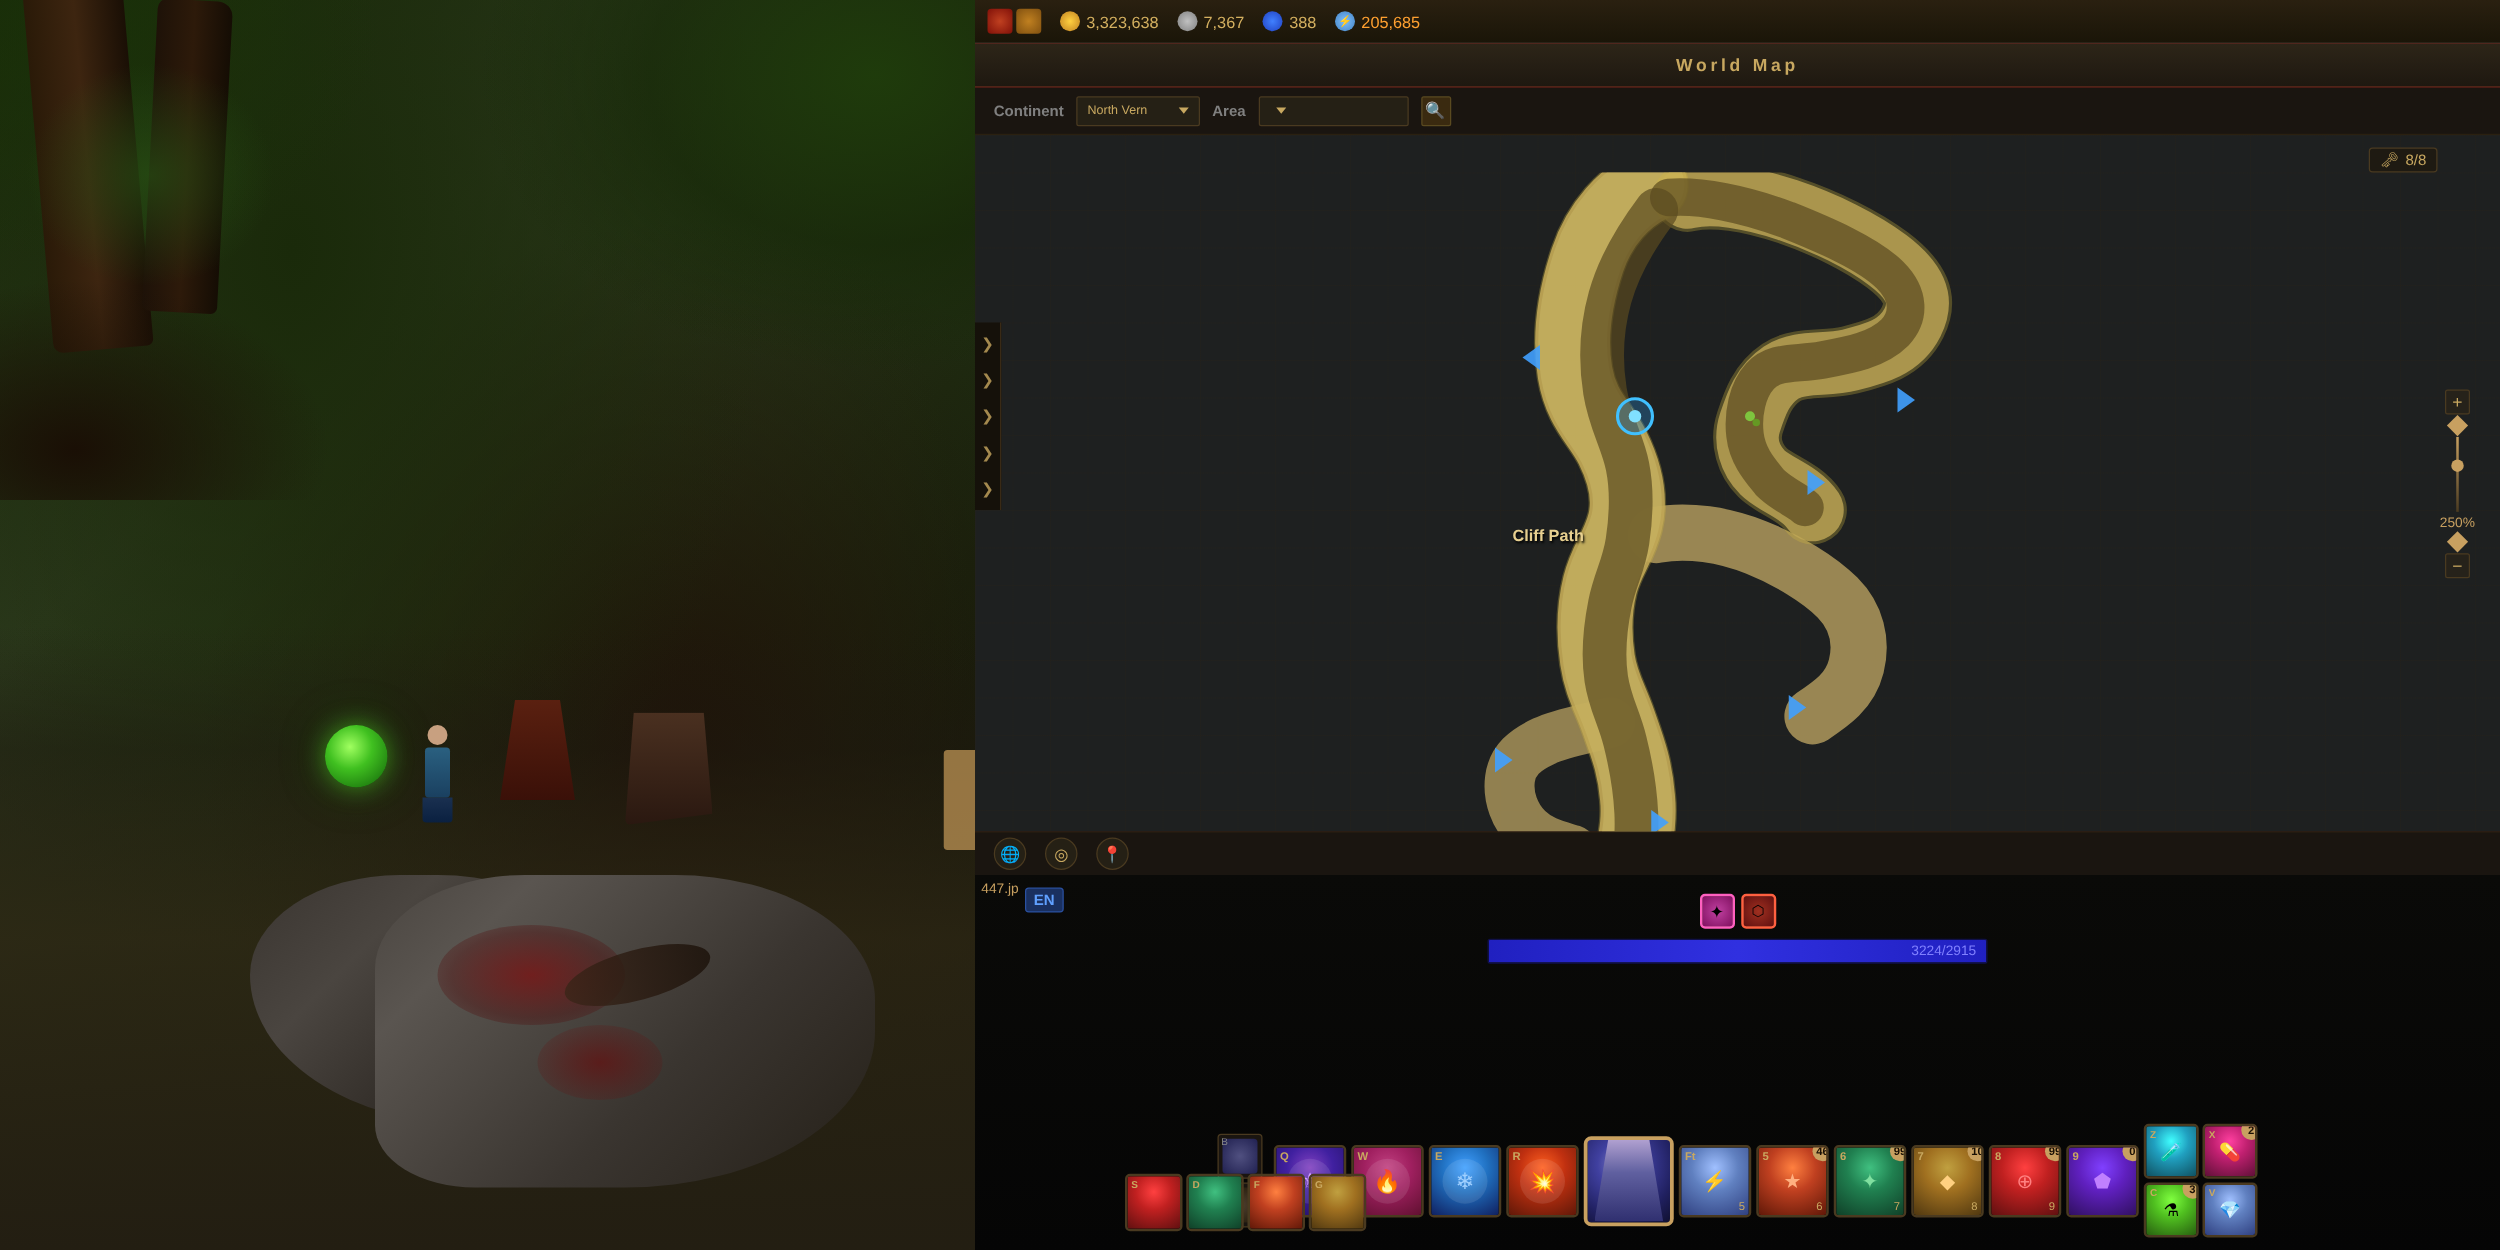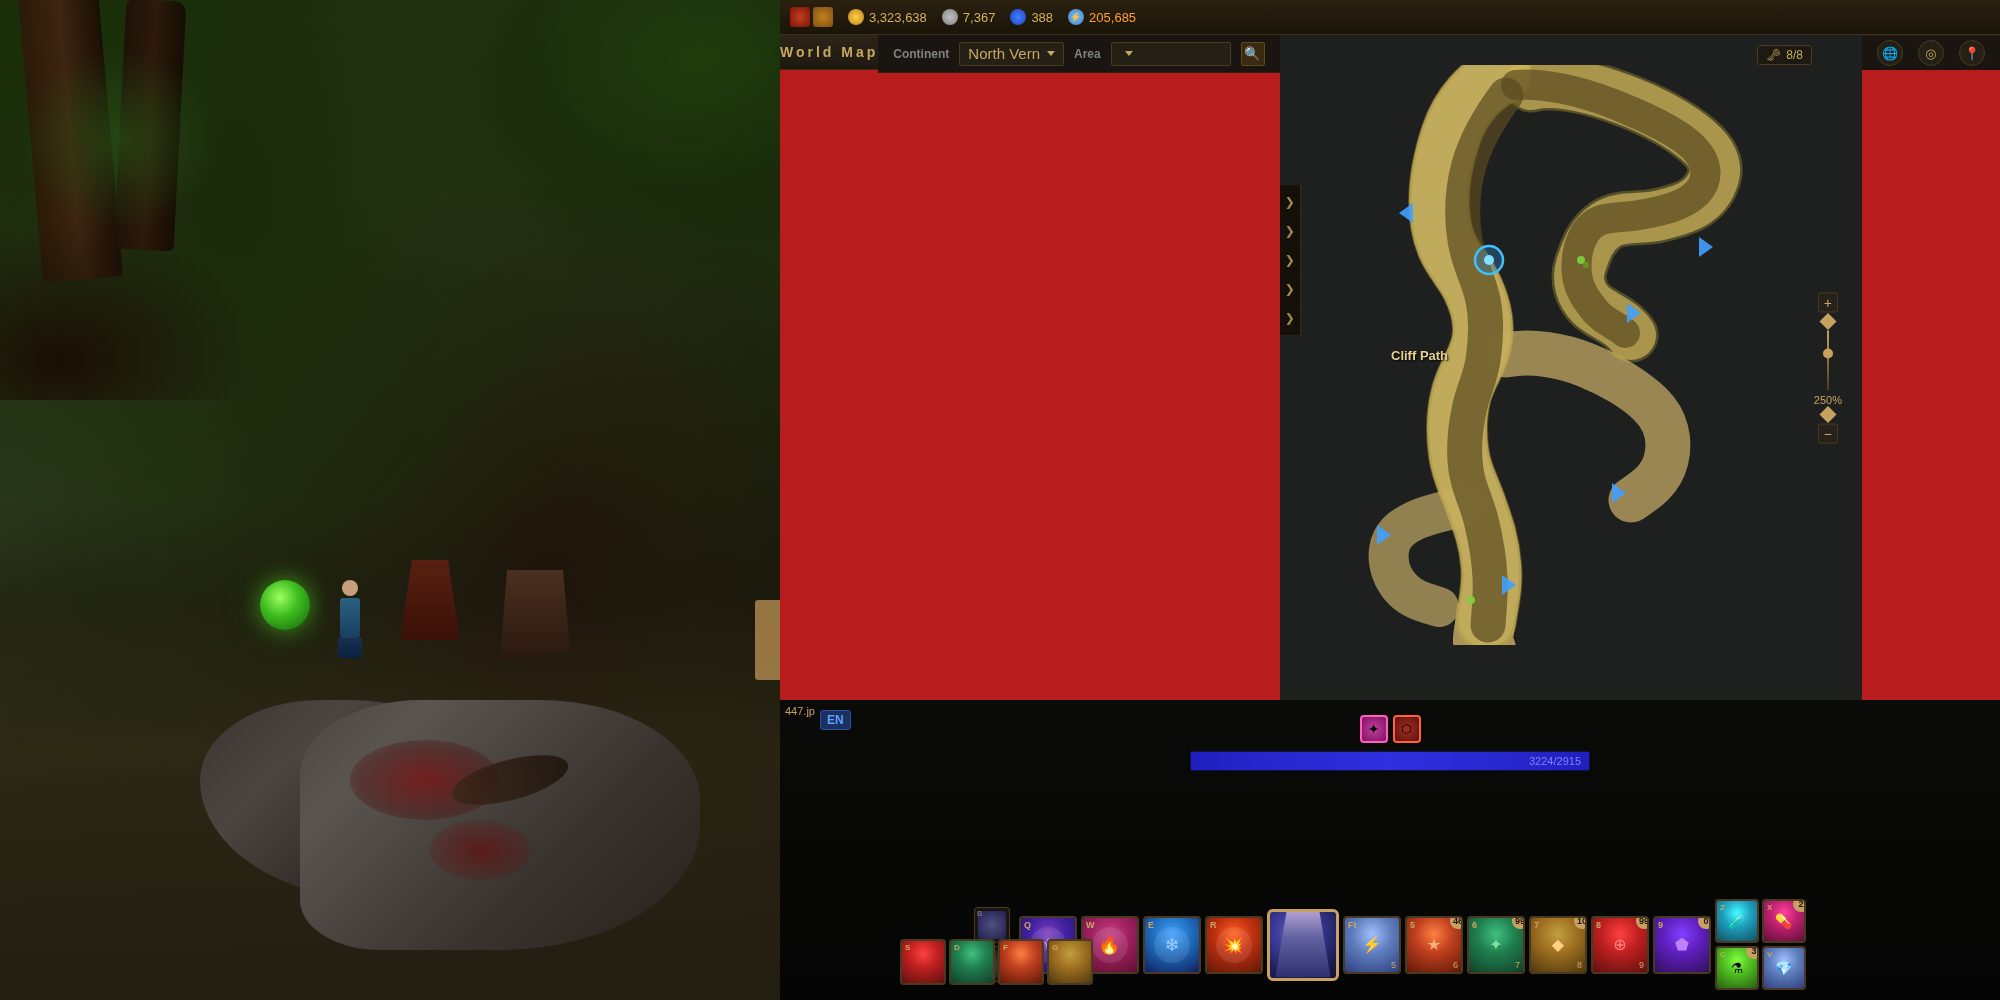--- a/index.html
+++ b/index.html
@@ -285,21 +285,21 @@
       color: white;
     }
 
     
     #map-container {
       flex: 1;
       background: #b91c1c;
       position: relative;
       overflow: hidden;
       display: flex;
-      flex-direction: row;
+      flex-direction: column;
     }
 
     
     #map-header {
       height: 35px;
       background: linear-gradient(180deg, #2d2518 0%, #1e1810 100%);
       display: flex;
       align-items: center;
       justify-content: center;
       border-bottom: 1px solid #3a2a18;
@@ -327,26 +327,26 @@
       font-size: 12px;
       color: #808080;
       font-weight: bold;
     }
 
     .control-select {
       height: 24px;
       background: #252015;
       border: 1px solid #4a3a20;
       color: #c8a860;
-      font-size: 15px;
+      font-size: 10px;
       padding: 0 8px;
       border-radius: 2px;
       display: flex;
       align-items: center;
-      gap: 2px;
+      gap: 20px;
       cursor: pointer;
     }
 
     .control-select .arrow {
       width: 0;
       height: 0;
       border-left: 4px solid transparent;
       border-right: 4px solid transparent;
       border-top: 5px solid #c8a860;
       margin-left: 5px;

